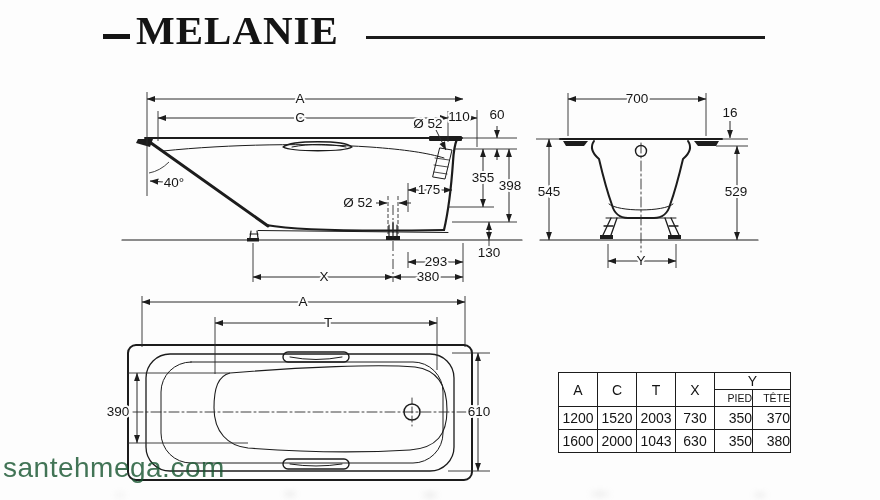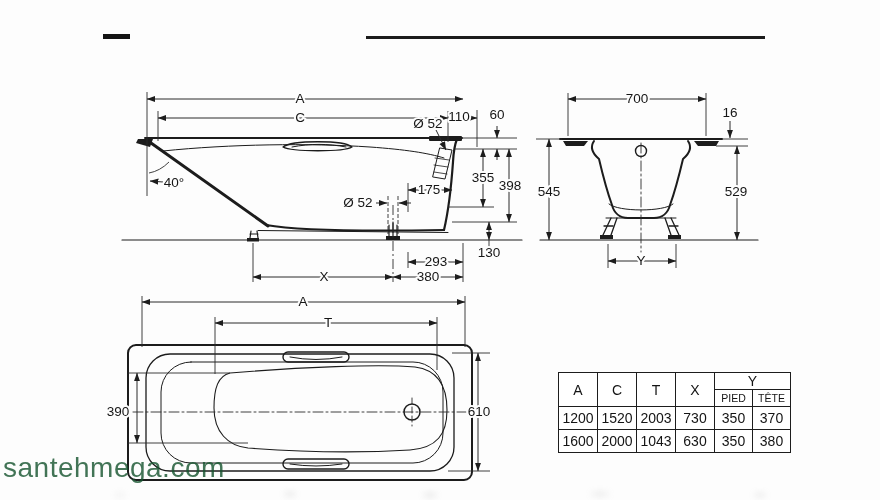--- a/index.html
+++ b/index.html
@@ -17,40 +17,41 @@
   .geo{stroke:#1c1c1c;fill:none;stroke-linecap:round;stroke-linejoin:round;}
   .dl{stroke:#2b2b2b;stroke-width:1;fill:none;}
   .ex{stroke:#2b2b2b;stroke-width:0.9;fill:none;}
   .cl{stroke:#2b2b2b;stroke-width:0.9;fill:none;stroke-dasharray:10 3 2 3;}
   .fill{fill:#1c1c1c;stroke:none;}
   
   table.spec{position:absolute;left:558px;top:372px;border-collapse:collapse;background:#fff;
        font-size:14px;color:#141414;text-align:center;}
   table.spec th,table.spec td{border:1.6px solid #1d1d1d;padding:0;font-weight:normal;}
   table.spec .c{width:38px;height:22px;}
-  table.spec .y{width:37px;}
+  table.spec .y{width:37px;text-align:right;}
   table.spec .sub{font-size:10.5px;height:16px;}
   table.spec .yh{height:16px;}
   
   .wm{position:absolute;left:3px;top:452px;font-size:28px;color:#14532d;opacity:.8;
       letter-spacing:.5px;}
   .smudge{position:absolute;left:0;bottom:0;width:880px;height:12px;opacity:.28;filter:blur(3px);
       background:
        radial-gradient(12px 5px at 290px 6px,#8a8a8a,transparent 70%),
        radial-gradient(14px 5px at 430px 7px,#8a8a8a,transparent 70%),
        radial-gradient(18px 5px at 600px 6px,#9a9a9a,transparent 70%),
        radial-gradient(12px 5px at 760px 7px,#9a9a9a,transparent 70%),
        radial-gradient(10px 4px at 120px 7px,#aaa,transparent 70%);}
 </style>
 </head>
 <body>
 
 <div class="stage">
 
   <div class="t-dash"></div>
+  <h1 class="title">MELANIE</h1>
   <div class="t-rule"></div>
 
   <svg width="880" height="500" viewBox="0 0 880 500">
     <defs>
       <marker id="ar" viewBox="0 0 10 10" refX="9.3" refY="5" markerWidth="9" markerHeight="9" orient="auto-start-reverse">
         <path d="M0,1.6 L9.6,5 L0,8.4 Z" fill="#1d1d1d"></path>
       </marker>
     </defs>
 
     <g>

